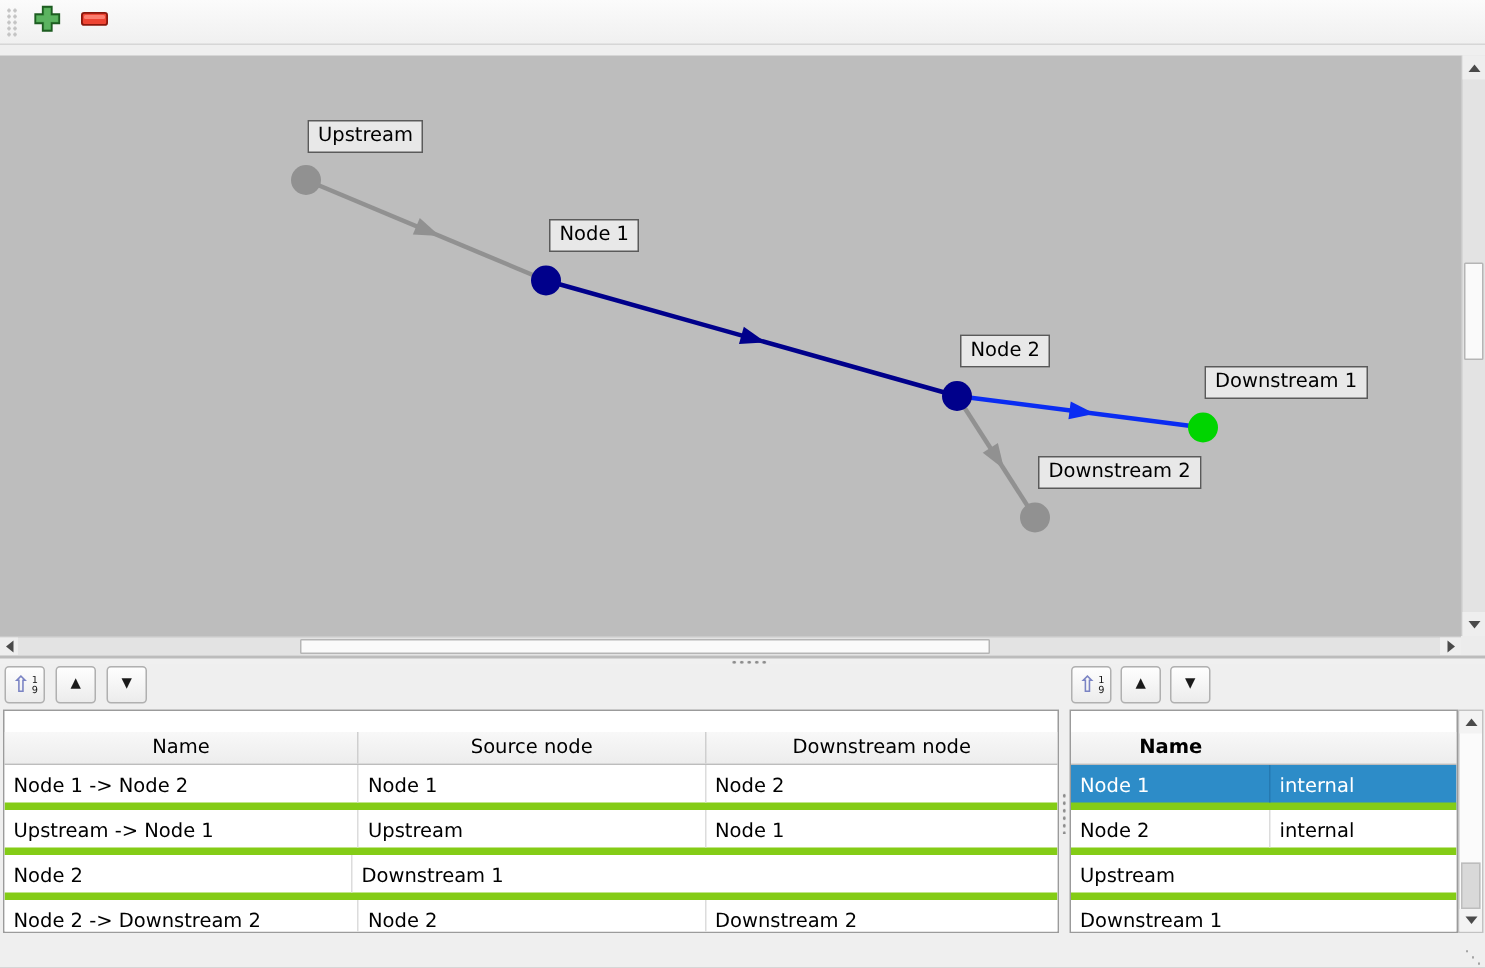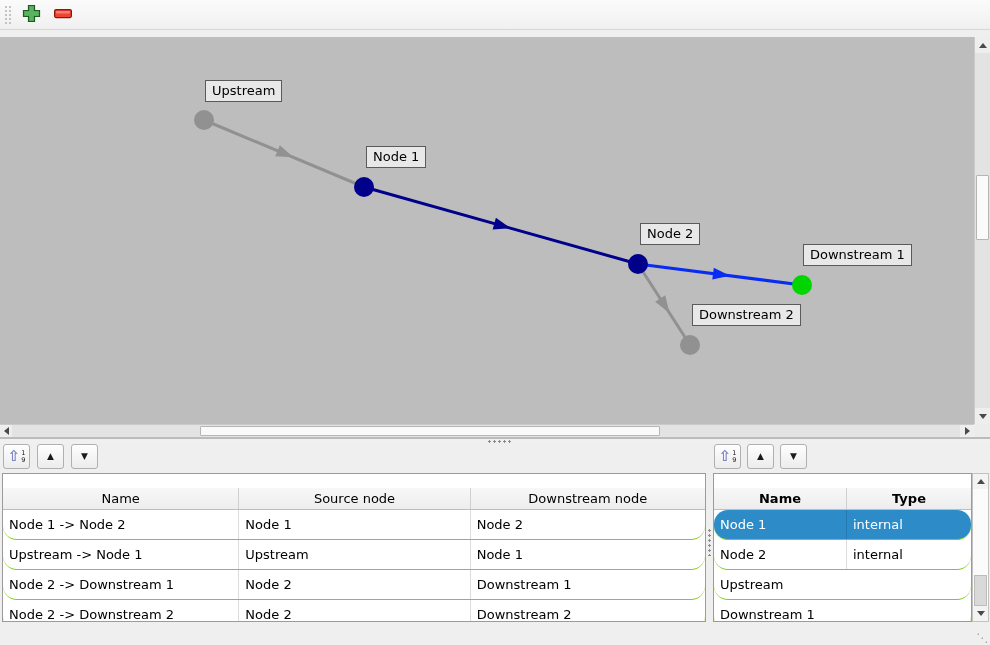--- a/index.html
+++ b/index.html
@@ -74,21 +74,21 @@
   
   .dtable { position:absolute; top:473px; height:149px; background:#fff;
     border:1px solid #9b9b9b; overflow:hidden; }
   #edge-table { left:2px; width:704px; }
   #node-table { left:713px; width:259px; }
   .thead { display:flex; height:22px; background:linear-gradient(#f8f8f8,#ededed);
     border-bottom:1px solid #bdbdbd;margin-top:14px; }
   .th { text-align:center; line-height:21px; font-size:13px; border-right:1px solid #cfcfcf; }
   .th:last-child { border-right:none; }
   #node-table .th { font-weight:bold; }
-  .trow { display:flex; height:30px; border-bottom:1px solid #84cc16; background:#fff;border-radius:14px; }
+  .trow { display:flex; height:30px; border-bottom:5px solid #84cc16; background:#fff; }
   .tcell { padding-left:6px; line-height:29px; font-size:13px; border-right:1px solid #dcdcdc;
     overflow:hidden; white-space:nowrap; }
   .tcell:last-child { border-right:none; }
   .trow.selected { background:#2d8cc8; }
   .trow.selected .tcell { color:#fff; border-right-color:#2579b1; }
   .lc0 { width:237px; } .lc1 { width:232px; } .lc2 { width:235px; }
   .rc0 { width:133px; } .rc1 { width:124px; }
   
   #nt-scroll { position:absolute; left:972px; top:473px; width:17px; height:149px;
     background:#fbfbfb; border:1px solid #c2c2c2; }
@@ -213,36 +213,34 @@
         <div class="tcell lc0">Node 1 -&gt; Node 2</div>
         <div class="tcell lc1">Node 1</div>
         <div class="tcell lc2">Node 2</div>
       </div>
       <div class="trow">
         <div class="tcell lc0">Upstream -&gt; Node 1</div>
         <div class="tcell lc1">Upstream</div>
         <div class="tcell lc2">Node 1</div>
       </div>
       <div class="trow">
-        <div class="tcell lc0">Node 2 -&gt; Downstream 1</div>
         <div class="tcell lc1">Node 2</div>
         <div class="tcell lc2">Downstream 1</div>
       </div>
       <div class="trow">
         <div class="tcell lc0">Node 2 -&gt; Downstream 2</div>
         <div class="tcell lc1">Node 2</div>
         <div class="tcell lc2">Downstream 2</div>
       </div>
     </div>
 </div>
 
 <div class="dtable" id="node-table">
   <div class="thead">
     <div class="th rc0">Name</div>
-    <div class="th rc1">Type</div>
   </div>
   <div>
       <div class="trow selected">
         <div class="tcell rc0">Node 1</div>
         <div class="tcell rc1">internal</div>
       </div>
       <div class="trow">
         <div class="tcell rc0">Node 2</div>
         <div class="tcell rc1">internal</div>
       </div>

